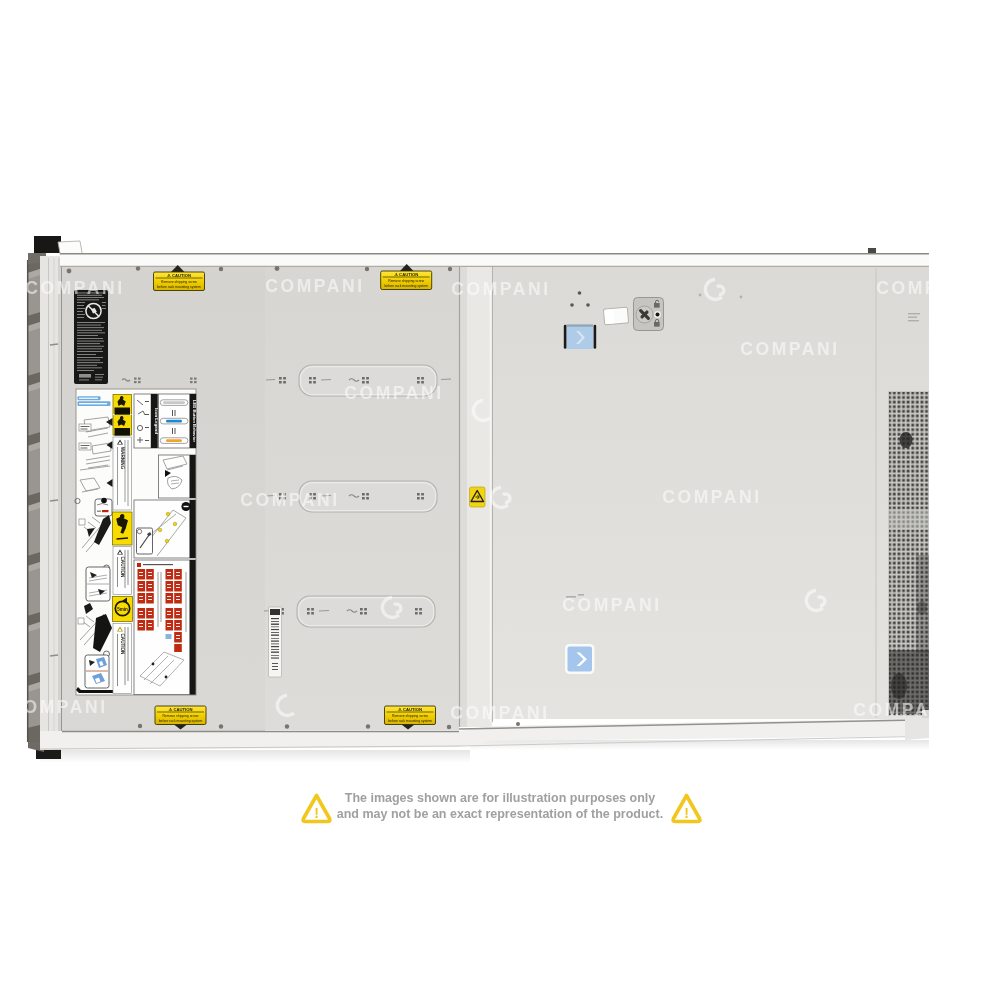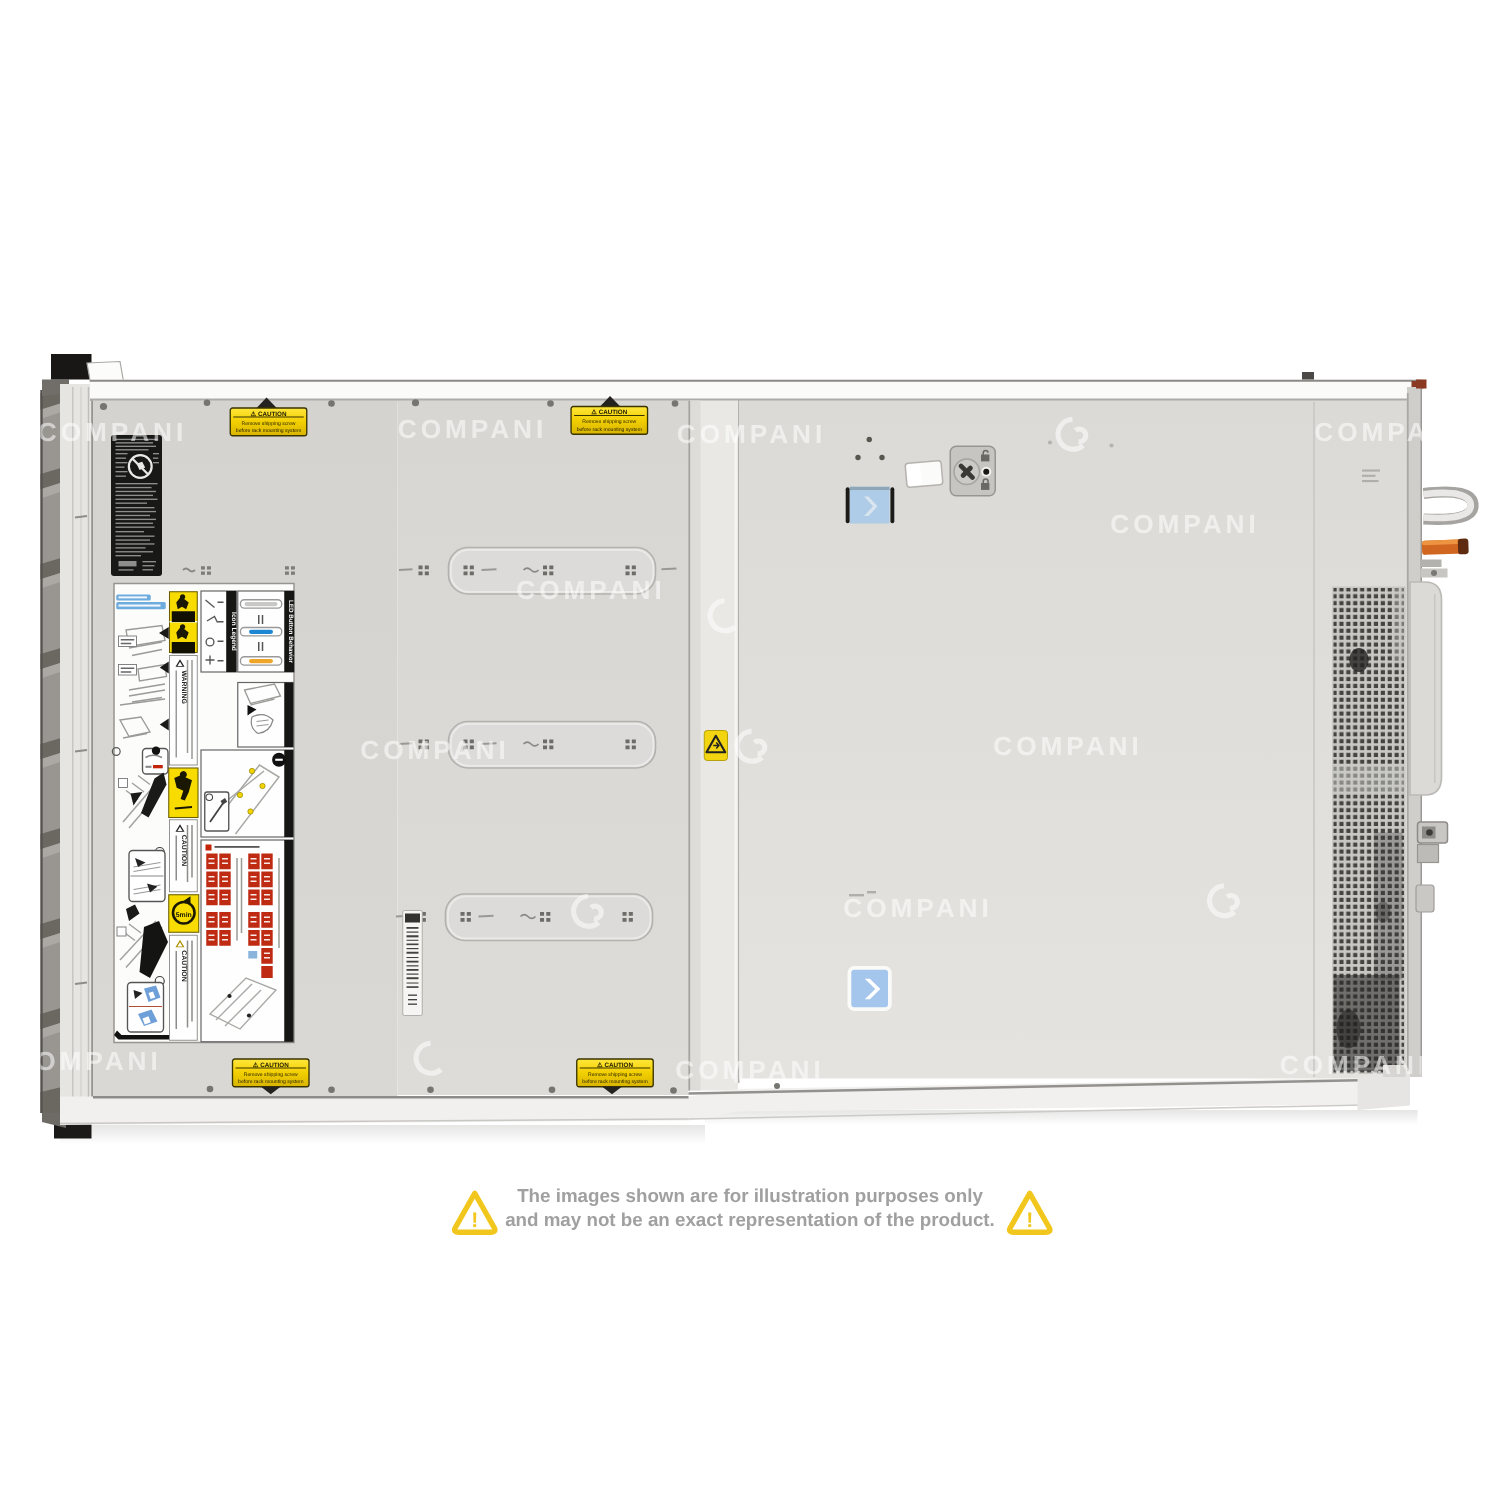--- a/index.html
+++ b/index.html
@@ -1,16 +1,16 @@
 <!DOCTYPE html>
 <html><head>
 <meta charset="utf-8">
 <style>
   html,body{margin:0;padding:0;background:#ffffff;}
-  .page{position:relative;width:1000px;height:1000px;background:#a21caf;overflow:hidden;
+  .page{position:relative;width:929px;height:1000px;background:#c4b5fd;overflow:hidden;
         font-family:"Liberation Sans", sans-serif;}
 </style>
 </head>
 <body>
 <div class="page">
 <svg width="1000" height="1000" viewBox="0 0 1000 1000" xmlns="http://www.w3.org/2000/svg">
 <defs>
   <linearGradient id="lidg" x1="0" y1="0" x2="0" y2="1">
     <stop offset="0" stop-color="#dcdad6"></stop>
     <stop offset="1" stop-color="#e5e3df"></stop>

